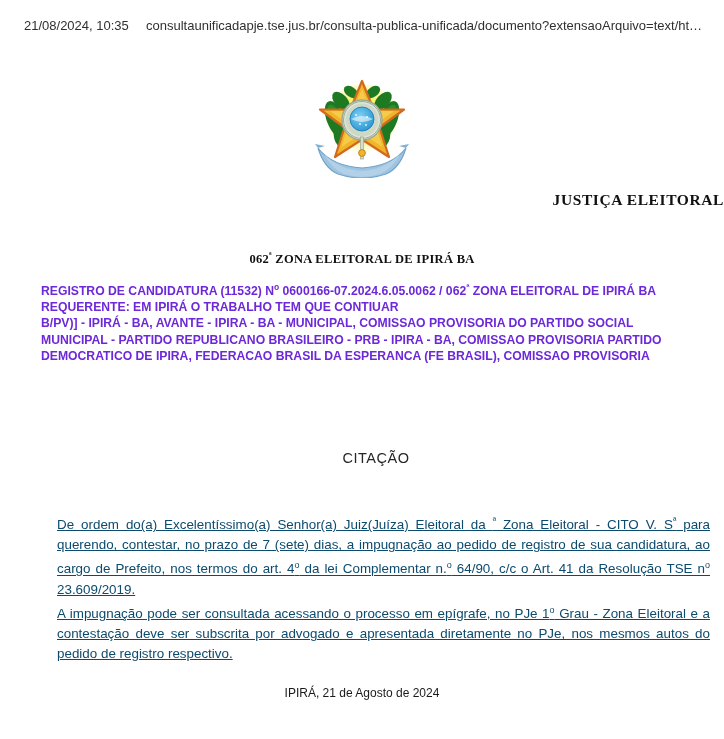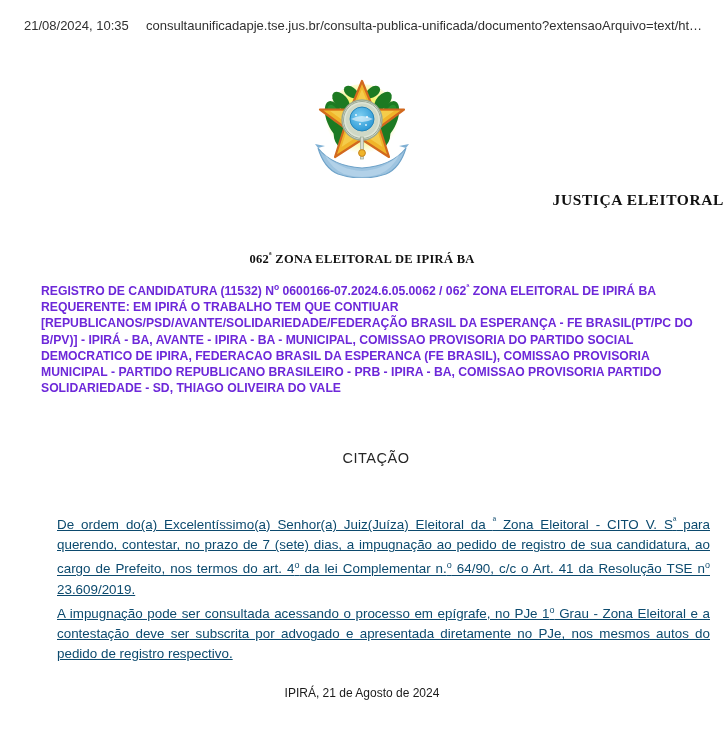--- a/index.html
+++ b/index.html
@@ -222,25 +222,23 @@
 
   <div class="org-title">JUSTIÇA ELEITORAL</div>
 
   <div class="org-sub">
     <span>062</span><sup>ª</sup><span> ZONA ELEITORAL DE IPIRÁ BA</span>
   </div>
 
   <div class="proc-block">
     <span class="ln"><span>REGISTRO DE CANDIDATURA (11532) N</span><sup>o</sup><span> 0600166-07.2024.6.05.0062 / 062</span><sup>ª</sup><span> ZONA ELEITORAL DE IPIRÁ BA</span></span>
     <span class="ln">REQUERENTE: EM IPIRÁ O TRABALHO TEM QUE CONTIUAR</span>
-    <span class="ln">[REPUBLICANOS/PSD/AVANTE/SOLIDARIEDADE/FEDERAÇÃO BRASIL DA ESPERANÇA - FE BRASIL(PT/PC DO</span>
     <span class="ln">B/PV)] - IPIRÁ - BA, AVANTE - IPIRA - BA - MUNICIPAL, COMISSAO PROVISORIA DO PARTIDO SOCIAL</span>
+    <span class="ln">MUNICIPAL - PARTIDO REPUBLICANO BRASILEIRO - PRB - IPIRA - BA, COMISSAO PROVISORIA PARTIDO</span>
     <span class="ln">DEMOCRATICO DE IPIRA, FEDERACAO BRASIL DA ESPERANCA (FE BRASIL), COMISSAO PROVISORIA</span>
-    <span class="ln">MUNICIPAL - PARTIDO REPUBLICANO BRASILEIRO - PRB - IPIRA - BA, COMISSAO PROVISORIA PARTIDO</span>
-    <span class="ln">SOLIDARIEDADE - SD, THIAGO OLIVEIRA DO VALE</span>
   </div>
 
   <div class="doc-heading">CITAÇÃO</div>
 
   <div class="body-text para-1">
     <span>De ordem do(a) Excelentíssimo(a) Senhor(a) Juiz(Juíza) Eleitoral da </span><sup>ª</sup><span> Zona Eleitoral -   CITO V. S</span><sup>ª</sup><span> para  querendo, contestar, no prazo de 7 (sete) dias, a impugnação ao pedido de registro de sua candidatura, ao cargo de Prefeito, nos termos do art. 4</span><sup>o</sup><span> da lei Complementar n.</span><sup>o</sup><span> 64/90, c/c o Art. 41 da Resolução TSE n</span><sup>o</sup><span> 23.609/2019.</span>
   </div>
 
   <div class="body-text para-2">
     <span>A impugnação pode ser consultada acessando o processo em epígrafe, no PJe 1</span><sup>o</sup><span> Grau - Zona Eleitoral e a contestação deve ser subscrita por advogado e apresentada diretamente no PJe, nos mesmos autos do pedido de registro respectivo.</span>

